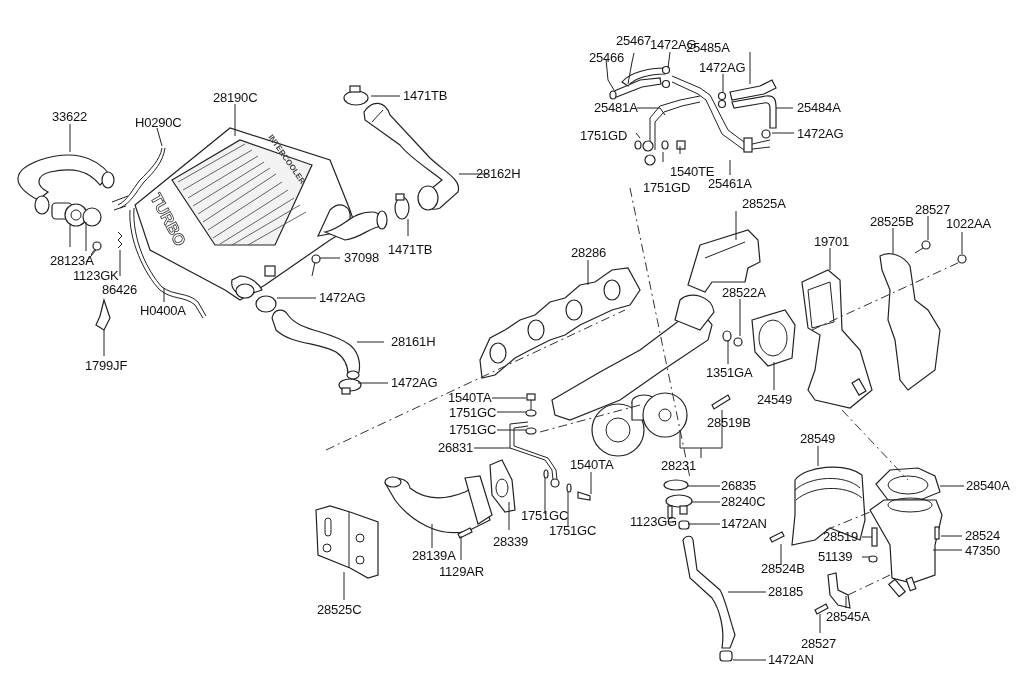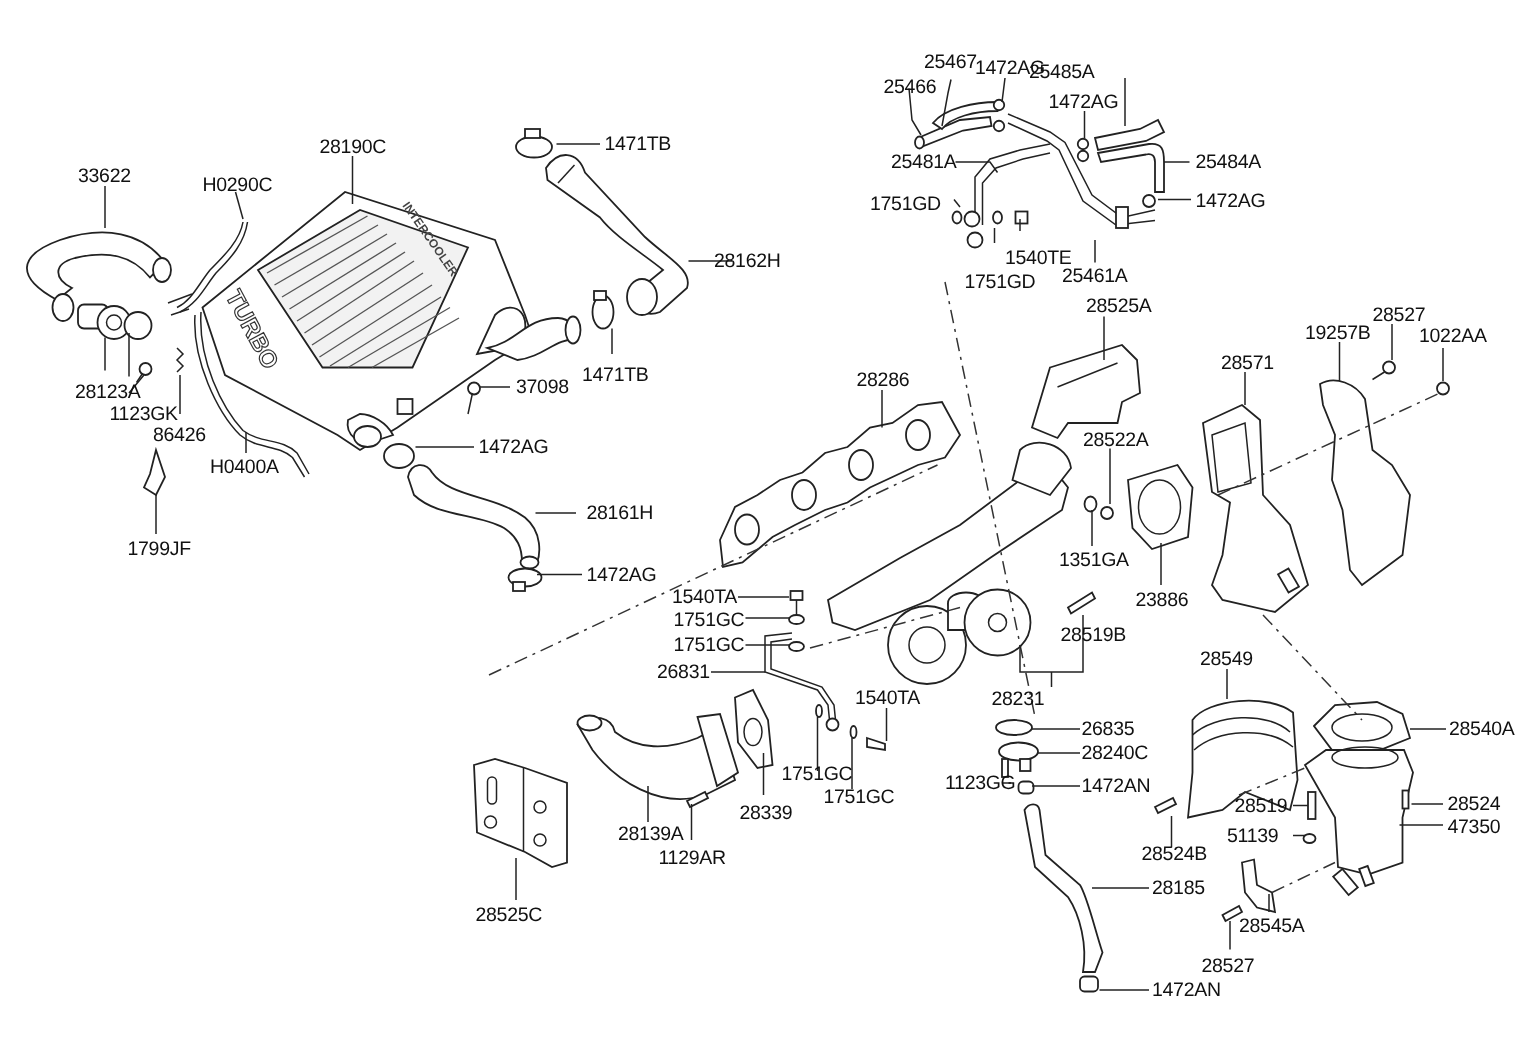--- a/index.html
+++ b/index.html
@@ -418,30 +418,30 @@
 <span class="lbl" style="left:589px;top:51px">25466</span>
 <span class="lbl" style="left:686px;top:41px">25485A</span>
 <span class="lbl" style="left:699px;top:61px">1472AG</span>
 <span class="lbl" style="left:594px;top:101px">25481A</span>
 <span class="lbl" style="left:797px;top:101px">25484A</span>
 <span class="lbl" style="left:580px;top:129px">1751GD</span>
 <span class="lbl" style="left:797px;top:127px">1472AG</span>
 <span class="lbl" style="left:670px;top:165px">1540TE</span>
 <span class="lbl" style="left:643px;top:181px">1751GD</span>
 <span class="lbl" style="left:708px;top:177px">25461A</span>
-<span class="lbl" style="left:724px;top:197px">28525A</span>
-
-<span class="lbl" style="left:870px;top:215px">19257B</span>
+<span class="lbl" style="left:742px;top:197px">28525A</span>
+
+<span class="lbl" style="left:870px;top:215px">28525B</span>
 <span class="lbl" style="left:915px;top:203px">28527</span>
 <span class="lbl" style="left:946px;top:217px">1022AA</span>
 <span class="lbl" style="left:571px;top:246px">28286</span>
-<span class="lbl" style="left:814px;top:235px">28571</span>
+<span class="lbl" style="left:814px;top:235px">19701</span>
 <span class="lbl" style="left:722px;top:286px">28522A</span>
 <span class="lbl" style="left:706px;top:366px">1351GA</span>
-<span class="lbl" style="left:757px;top:393px">23886</span>
+<span class="lbl" style="left:757px;top:393px">24549</span>
 
 <span class="lbl" style="left:448px;top:391px">1540TA</span>
 <span class="lbl" style="left:449px;top:406px">1751GC</span>
 <span class="lbl" style="left:449px;top:423px">1751GC</span>
 <span class="lbl" style="left:707px;top:416px">28519B</span>
 <span class="lbl" style="left:438px;top:441px">26831</span>
 <span class="lbl" style="left:661px;top:459px">28231</span>
 <span class="lbl" style="left:800px;top:432px">28549</span>
 <span class="lbl" style="left:570px;top:458px">1540TA</span>
 <span class="lbl" style="left:721px;top:479px">26835</span>

